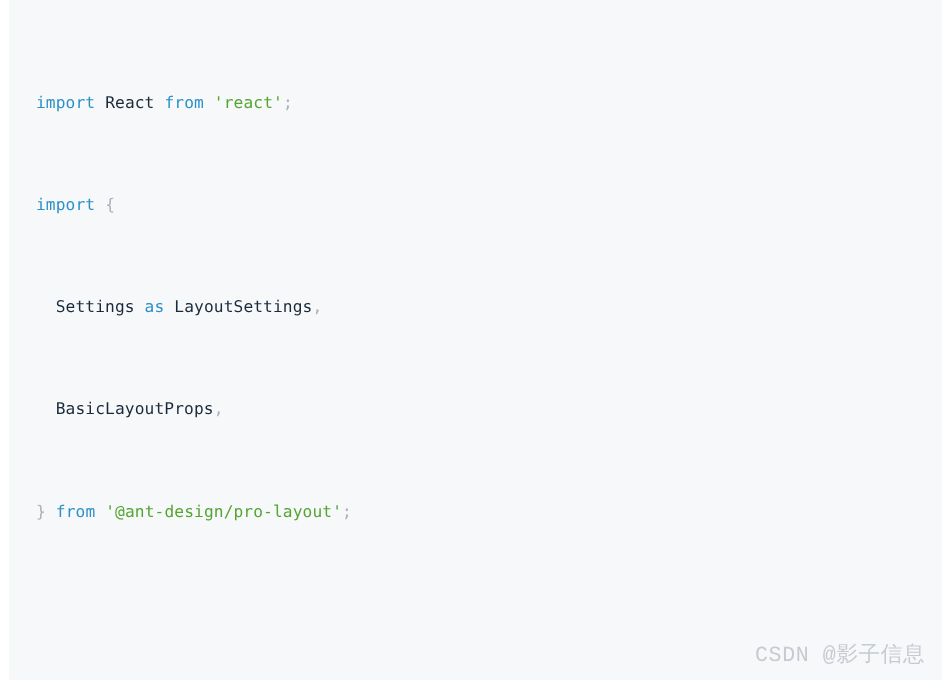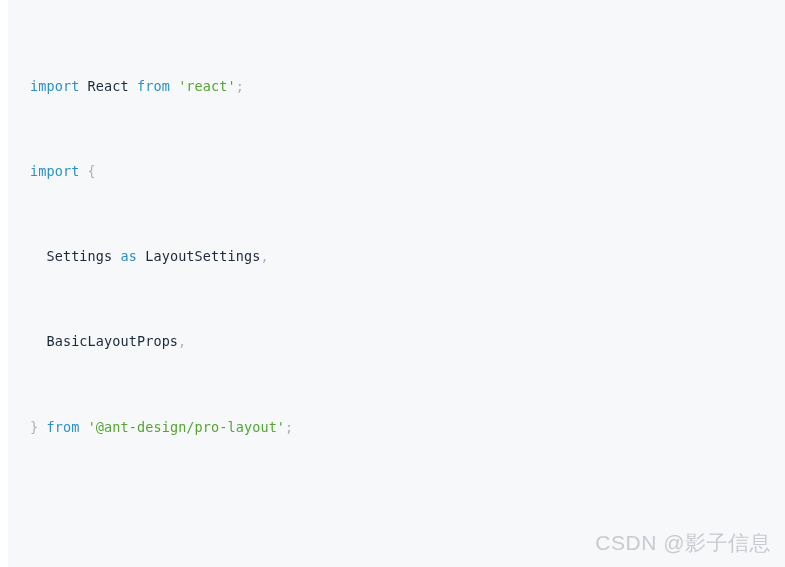--- a/index.html
+++ b/index.html
@@ -50,22 +50,22 @@
   .kw      { color: #2b91c6; }   
   .ident   { color: #24292e; }   
   .dark    { color: #1a2a3a; }   
   .str     { color: #55a532; }   
   .punc    { color: #a9b1ba; }
 
   #watermark {
     position: absolute;
     right: 14px;
     bottom: 10px;
-    font-family: Liberation Sans, sans-serif;
-    font-size: 21px;
+    font-family: Liberation Mono, monospace;
+    font-size: 18px;
     color: #c7cbd1;
     letter-spacing: 0.5px;
     white-space: pre;
   }
 </style>
 </head>
 <body>
 
 <div id="code-block">
   <div class="gutter-strip"></div>

